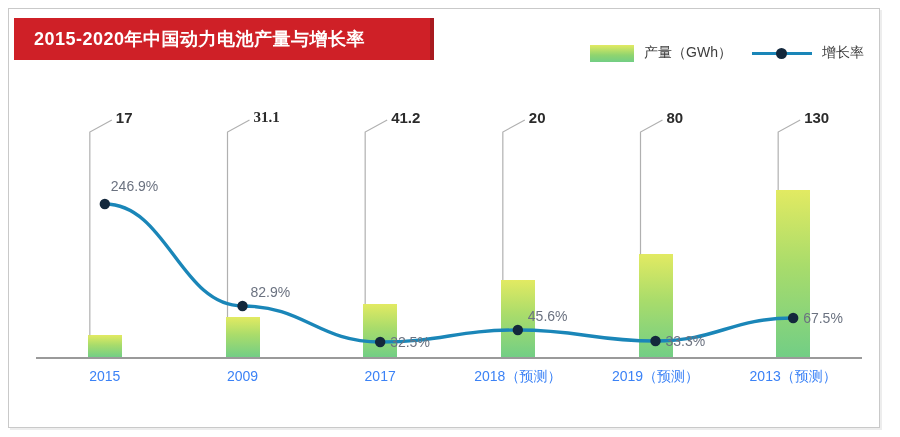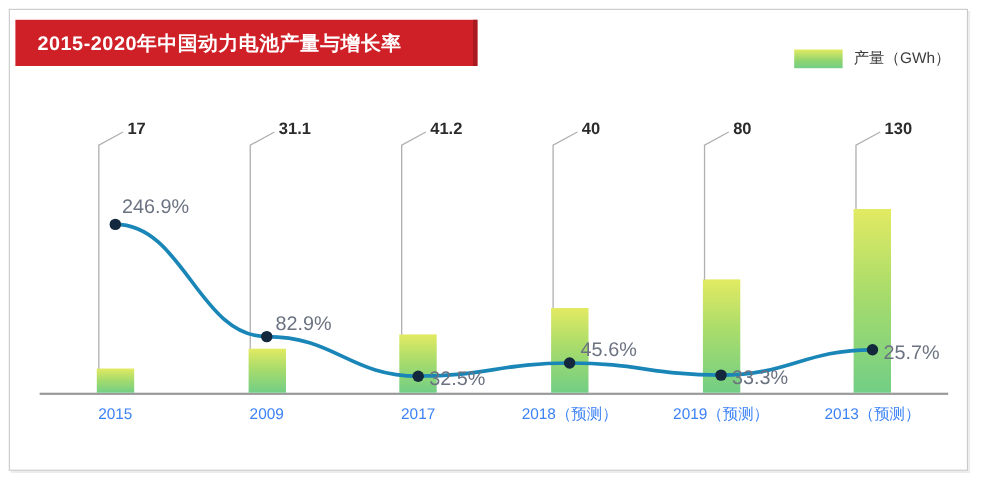--- a/index.html
+++ b/index.html
@@ -144,21 +144,21 @@
     position: absolute;
     top: 368px;
     font-size: 14px;
     color: #3b82f6;
     text-align: center;
     white-space: nowrap;
     transform: translateX(-50%);
   }
   .pct-label {
     position: absolute;
-    font-size: 18px;
+    font-size: 14px;
     color: #6b7280;
     white-space: nowrap;
   }
   svg.lineviz {
     position: absolute;
     left: 0;
     top: 0;
     width: 900px;
     height: 437px;
     overflow: visible;
@@ -174,20 +174,27 @@
 
   <div class="title-banner">
     <div class="title-text">2015-2020年中国动力电池产量与增长率</div>
     <div class="edge"></div>
   </div>
 
   <div class="legend">
     <div class="legend-item">
       <div class="legend-swatch"></div>
       <div class="legend-label">产量（GWh）</div>
+    </div>
+    <div class="legend-item">
+      <div class="legend-line">
+        <div class="lline"></div>
+        <div class="ldot"></div>
+      </div>
+      <div class="legend-label">增长率</div>
     </div>
   </div>
 
   <div class="plot">
     <div class="axis-line"></div>
 
     <div id="bars">
         <div class="bar" style="left: 87.8333px; top: 335.162px; width: 34px; height: 21.8385px; position: absolute;"></div>
         <div class="bar" style="left: 225.5px; top: 317.048px; width: 34px; height: 39.9515px; position: absolute;"></div>
         <div class="bar" style="left: 363.167px; top: 304.074px; width: 34px; height: 52.9262px; position: absolute;"></div>
@@ -199,43 +206,43 @@
     <svg class="lineviz" id="leaders">
         <path d="M 89.83333333333333 335.16153846153844 L 89.83333333333333 132 L 111.83333333333333 120" stroke="#b0b0b0" stroke-width="1.2" fill="none"></path>
         <path d="M 227.5 317.04846153846154 L 227.5 132 L 249.5 120" stroke="#b0b0b0" stroke-width="1.2" fill="none"></path>
         <path d="M 365.16666666666663 304.07384615384615 L 365.16666666666663 132 L 387.16666666666663 120" stroke="#b0b0b0" stroke-width="1.2" fill="none"></path>
         <path d="M 502.83333333333337 279.9230769230769 L 502.83333333333337 132 L 524.8333333333334 120" stroke="#b0b0b0" stroke-width="1.2" fill="none"></path>
         <path d="M 640.5 254.23076923076923 L 640.5 132 L 662.5 120" stroke="#b0b0b0" stroke-width="1.2" fill="none"></path>
         <path d="M 778.1666666666666 190 L 778.1666666666666 132 L 800.1666666666666 120" stroke="#b0b0b0" stroke-width="1.2" fill="none"></path>
       </svg>
     <div id="barvalues">
         <div class="bar-value" style="left: 115.833px; top: 109px;">17</div>
-        <div class="bar-value" style="left: 253.5px; top: 109px;">31.1</div>
+        <div class="bar-value" style="left: 253.5px; top: 109px; font-family: Liberation Serif, serif;">31.1</div>
         <div class="bar-value" style="left: 391.167px; top: 109px;">41.2</div>
-        <div class="bar-value" style="left: 528.833px; top: 109px;">40</div>
+        <div class="bar-value" style="left: 528.833px; top: 109px;">20</div>
         <div class="bar-value" style="left: 666.5px; top: 109px;">80</div>
         <div class="bar-value" style="left: 804.167px; top: 109px; text-align: center;">130</div>
       </div>
 
     <svg class="lineviz" id="growthline">
         <path d="M 104.83333333333333 204 C 166.78333333333333 204, 180.54999999999998 306, 242.5 306 C 304.45 306, 318.21666666666664 342, 380.16666666666663 342 C 442.1166666666667 342, 455.8833333333333 330, 517.8333333333334 330 C 579.7833333333333 330, 593.5500000000001 341, 655.5 341 C 717.4499999999999 341, 731.2166666666667 318, 793.1666666666666 318" stroke="#1a86b8" stroke-width="3.4" fill="none" stroke-linecap="round"></path>
         <circle cx="104.83333333333333" cy="204" r="5.2" fill="#13283c"></circle>
         <circle cx="242.5" cy="306" r="5.2" fill="#13283c"></circle>
         <circle cx="380.16666666666663" cy="342" r="5.2" fill="#13283c"></circle>
         <circle cx="517.8333333333334" cy="330" r="5.2" fill="#13283c"></circle>
         <circle cx="655.5" cy="341" r="5.2" fill="#13283c"></circle>
         <circle cx="793.1666666666666" cy="318" r="5.2" fill="#13283c"></circle>
       </svg>
     <div id="pctlabels">
         <div class="pct-label" style="left: 110.833px; top: 178px;">246.9%</div>
         <div class="pct-label" style="left: 250.5px; top: 284px;">82.9%</div>
         <div class="pct-label" style="left: 390.167px; top: 334px;">32.5%</div>
         <div class="pct-label" style="left: 527.833px; top: 308px;">45.6%</div>
         <div class="pct-label" style="left: 665.5px; top: 333px;">33.3%</div>
-        <div class="pct-label" style="left: 803.167px; top: 310px;">25.7%</div>
+        <div class="pct-label" style="left: 803.167px; top: 310px;">67.5%</div>
       </div>
 
     <div id="xlabels">
         <div class="xlabel" style="left: 104.833px;">2015</div>
         <div class="xlabel" style="left: 242.5px;">2009</div>
         <div class="xlabel" style="left: 380.167px;">2017</div>
         <div class="xlabel" style="left: 517.833px;">2018（预测）</div>
         <div class="xlabel" style="left: 655.5px;">2019（预测）</div>
         <div class="xlabel" style="left: 793.167px;">2013（预测）</div>
       </div>

